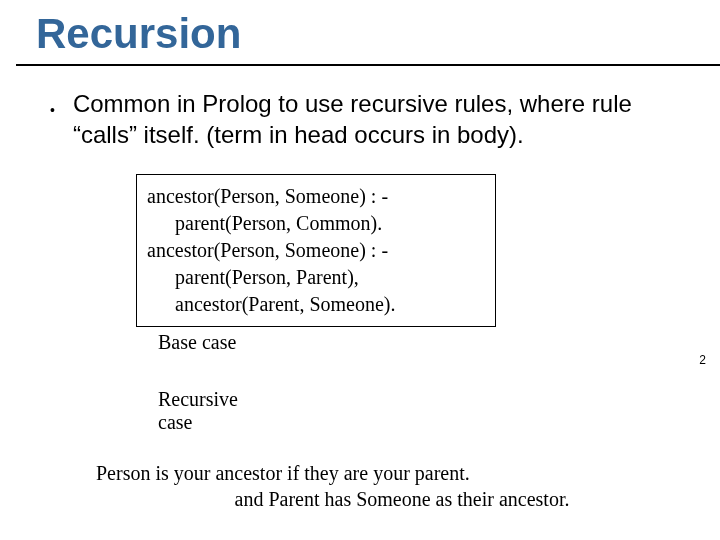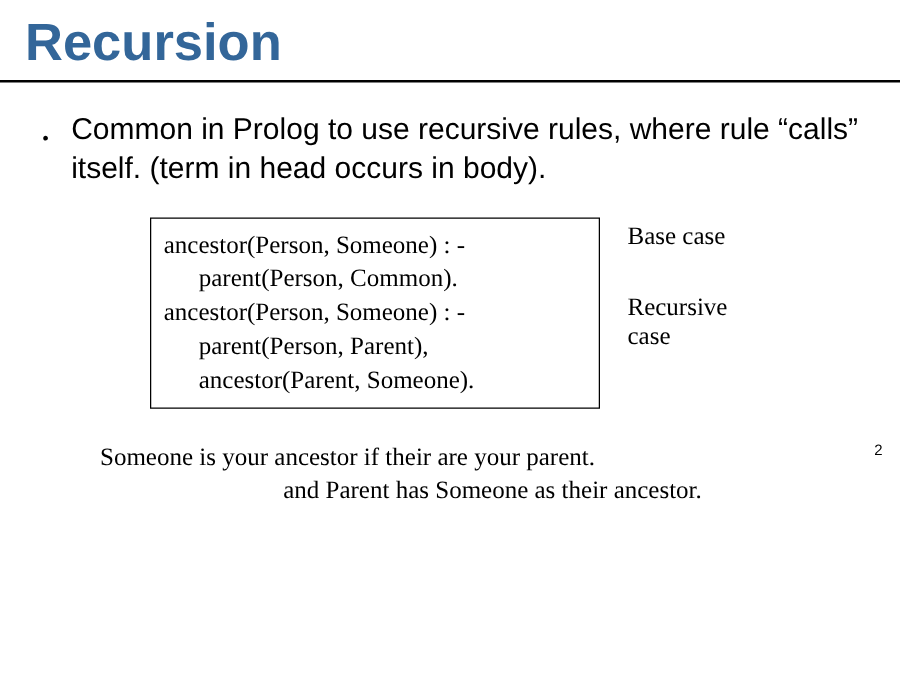--- a/index.html
+++ b/index.html
@@ -1,24 +1,24 @@
 <!DOCTYPE html>
 <html><head>
 <meta charset="utf-8">
 <style>
   * { margin: 0; padding: 0; box-sizing: border-box; }
   html, body { width: 720px; height: 540px; background: #fff; font-family: Arial, Helvetica, sans-serif; }
-  .slide { width: 720px; height: 381px; position: relative; padding: 10px 20px 0 20px; }
+  .slide { width: 720px; height: 381px; position: relative; padding: 10px 20px 0 36px; }
   .title { color: #336699; font-size: 42px; font-weight: bold; letter-spacing: 0px; }
   .hr { border: none; border-top: 2px solid #000; margin-top: 6px; margin-left: -20px; width: 740px; }
   .content { padding: 22px 10px 0 10px; }
   .bullet-row { display: flex; align-items: flex-start; }
   .bullet-dot { font-size: 14px; color: #000; margin-top: 14px; margin-right: 18px; margin-left: 4px; }
   .bullet-text { font-size: 24px; line-height: 1.3; color: #000; font-family: Arial, Helvetica, sans-serif; }
-  .code-row { display: flex; align-items: flex-start; margin-top: 24px; margin-left: 90px; }
+  .code-row { display: flex; align-items: flex-start; margin-top: 24px; margin-left: 90px; flex-direction: column; }
   .code-box { border: 1px solid #000; padding: 8px 10px 8px 10px; width: 360px; font-family: "Times New Roman", Times, serif; font-size: 20px; line-height: 1.35; color: #000; }
   .code-indent { padding-left: 28px; display: block; }
   .annot { margin-left: 22px; font-family: "Times New Roman", Times, serif; font-size: 20px; color: #000; }
   .annot-base { margin-top: 4px; margin-bottom: 34px; }
   .explain { margin-top: 26px; margin-left: 50px; font-family: "Times New Roman", Times, serif; font-size: 20px; line-height: 1.3; color: #000; }
   .explain-indent { padding-left: 18px; display: block; text-align: center; }
   .pagenum { position: absolute; bottom: 14px; right: 14px; font-family: Arial, sans-serif; font-size: 12px; color: #000; }
 </style>
 </head>
 <body>
@@ -44,20 +44,20 @@
         <span class="code-indent">ancestor(Parent, Someone).</span>
       </div>
       <div class="annot">
         <div class="annot-base">Base case</div>
         <div>Recursive</div>
         <div>case</div>
       </div>
     </div>
 
     <div class="explain">
-      <div>Someone is your ancestor if their are your parent.</div>
+      <div>Person is your ancestor if they are your parent.</div>
       <span class="explain-indent">and Parent has Someone as their ancestor.</span>
     </div>
 
   </div>
 
   <div class="pagenum">2</div>
 </div>
 
 </body></html>

